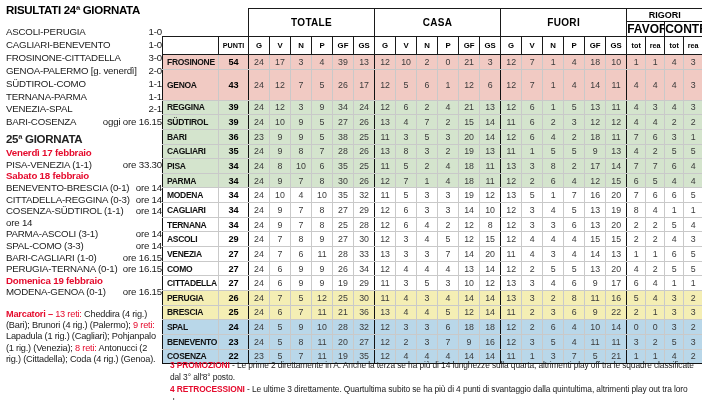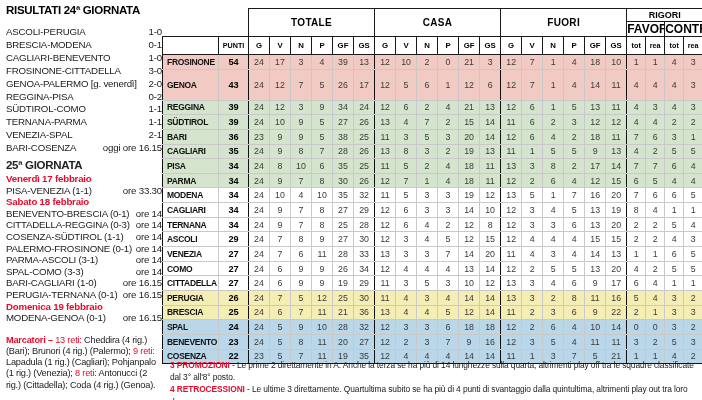--- a/index.html
+++ b/index.html
@@ -53,40 +53,32 @@
 <div class="page">
 
   <div class="left-col">
     <h1 class="sec-title">RISULTATI 24ª GIORNATA</h1>
     <div id="results-list">
         <div class="result-row">
           <span>ASCOLI-PERUGIA</span>
           <span>1-0</span>
         </div>
         <div class="result-row">
-          <span>BRESCIA-MODENA</span>
-          <span>0-1</span>
-        </div>
-        <div class="result-row">
           <span>CAGLIARI-BENEVENTO</span>
           <span>1-0</span>
         </div>
         <div class="result-row">
           <span>FROSINONE-CITTADELLA</span>
           <span>3-0</span>
         </div>
         <div class="result-row">
           <span>GENOA-PALERMO [g. venerdì]</span>
           <span>2-0</span>
         </div>
         <div class="result-row">
-          <span>REGGINA-PISA</span>
-          <span>0-2</span>
-        </div>
-        <div class="result-row">
           <span>SÜDTIROL-COMO</span>
           <span>1-1</span>
         </div>
         <div class="result-row">
           <span>TERNANA-PARMA</span>
           <span>1-1</span>
         </div>
         <div class="result-row">
           <span>VENEZIA-SPAL</span>
           <span>2-1</span>
@@ -111,21 +103,20 @@
         </div>
         <div class="fixture-row">
           <span>CITTADELLA-REGGINA (0-3)</span>
           <span>ore 14</span>
         </div>
         <div class="fixture-row">
           <span>COSENZA-SÜDTIROL (1-1)</span>
           <span>ore 14</span>
         </div>
         <div class="fixture-row">
-          <span>PALERMO-FROSINONE (0-1)</span>
           <span>ore 14</span>
         </div>
         <div class="fixture-row">
           <span>PARMA-ASCOLI (3-1)</span>
           <span>ore 14</span>
         </div>
         <div class="fixture-row">
           <span>SPAL-COMO (3-3)</span>
           <span>ore 14</span>
         </div>

